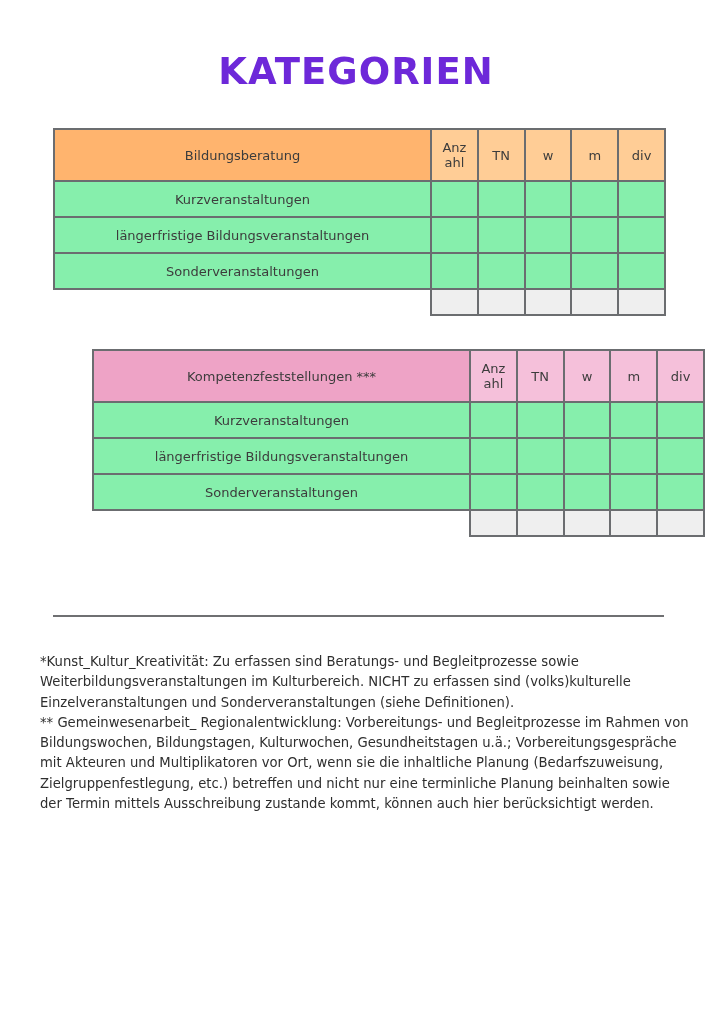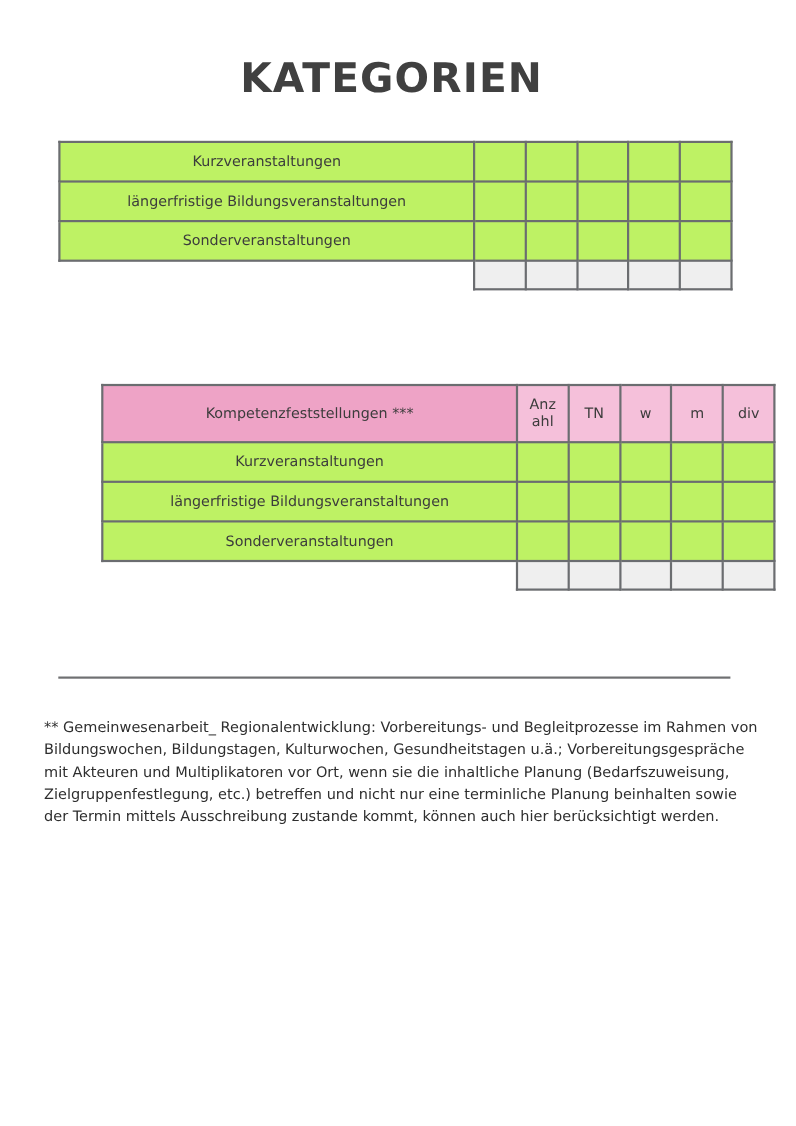--- a/index.html
+++ b/index.html
@@ -1,28 +1,28 @@
 <!DOCTYPE html>
 <html><head>
 <meta charset="utf-8">
 <style>
   html, body { margin: 0; padding: 0; background: #ffffff; }
   body { width: 724px; height: 1024px; position: relative; overflow: hidden;
          font-family: "DejaVu Sans", sans-serif; color: #3a3a3a; }
   .title { position: absolute; left: 0; width: 712px; top: 50px; text-align: center;
            font-family: "DejaVu Sans", sans-serif; font-weight: bold; font-size: 37px;
-           letter-spacing: 1px; color: #404040; }
+           letter-spacing: 1px; color: #6d28d9; }
   table.cat { position: absolute; left: 53px; width: 611px; border-collapse: collapse;
               table-layout: fixed; }
   table.cat td { border: 2.5px solid #6b6d70; padding: 0; text-align: center;
                  font-size: 13px; color: #3c3c3c; }
   table.cat col.label { width: 377px; }
   table.cat col.val { width: 46.8px; }
   table.cat tr.head td { height: 50px; }
-  table.cat tr.row td { height: 34px; background: #bef264; }
+  table.cat tr.row td { height: 34px; background: #86efac; }
   table.cat tr.total td.empty { border: none; background: transparent; }
   table.cat tr.total td.sum { height: 24px; background: #efefef; }
   .head-label { font-size: 14px; }
   .head-col { font-size: 12px; line-height: 15px; }
   #t1 { top: 128px; }
   #t1 tr.head td.hl { background: #ffb46e; }
   #t1 tr.head td.hc { background: #ffcd96; }
   #t2 { top: 349px; margin-left: 39px; }
   #t2 tr.head td.hl { background: #eea3c6; }
   #t2 tr.head td.hc { background: #f5c0da; }
@@ -40,20 +40,28 @@
 <table class="cat" id="t1">
   <colgroup>
       <col class="label">
       <col class="val">
       <col class="val">
       <col class="val">
       <col class="val">
       <col class="val">
     </colgroup>
   <tbody>
+      <tr class="head">
+    <td class="hl head-label" style="background: rgb(255, 180, 110);">Bildungsberatung</td>
+    <td class="hc head-col" style="padding: 0px 6px; background: rgb(255, 205, 150);">Anz ahl</td>
+    <td class="hc head-col" style="background: rgb(255, 205, 150);">TN</td>
+    <td class="hc head-col" style="background: rgb(255, 205, 150);">w</td>
+    <td class="hc head-col" style="background: rgb(255, 205, 150);">m</td>
+    <td class="hc head-col" style="background: rgb(255, 205, 150);">div</td>
+  </tr>
   <tr class="row">
     <td>Kurzveranstaltungen</td>
     <td></td>
     <td></td>
     <td></td>
     <td></td>
     <td></td>
   </tr>
   <tr class="row">
     <td>längerfristige Bildungsveranstaltungen</td>
@@ -131,14 +139,15 @@
     <td class="sum"></td>
     <td class="sum"></td>
     <td class="sum"></td>
   </tr>
 </tbody>
   </table>
 
 <div class="divider"></div>
 
 <div class="notes">
+  <p>*Kunst_Kultur_Kreativität: Zu erfassen sind Beratungs- und Begleitprozesse sowie Weiterbildungsveranstaltungen im Kulturbereich. NICHT zu erfassen sind (volks)kulturelle Einzelveranstaltungen und Sonderveranstaltungen (siehe Definitionen).</p>
   <p>** Gemeinwesenarbeit_ Regionalentwicklung: Vorbereitungs- und Begleitprozesse im Rahmen von Bildungswochen, Bildungstagen, Kulturwochen, Gesundheitstagen u.ä.; Vorbereitungsgespräche mit Akteuren und Multiplikatoren vor Ort, wenn sie die inhaltliche Planung (Bedarfszuweisung, Zielgruppenfestlegung, etc.) betreffen und nicht nur eine terminliche Planung beinhalten sowie der Termin mittels Ausschreibung zustande kommt, können auch hier berücksichtigt werden.</p>
 </div>
 
 </body></html>

